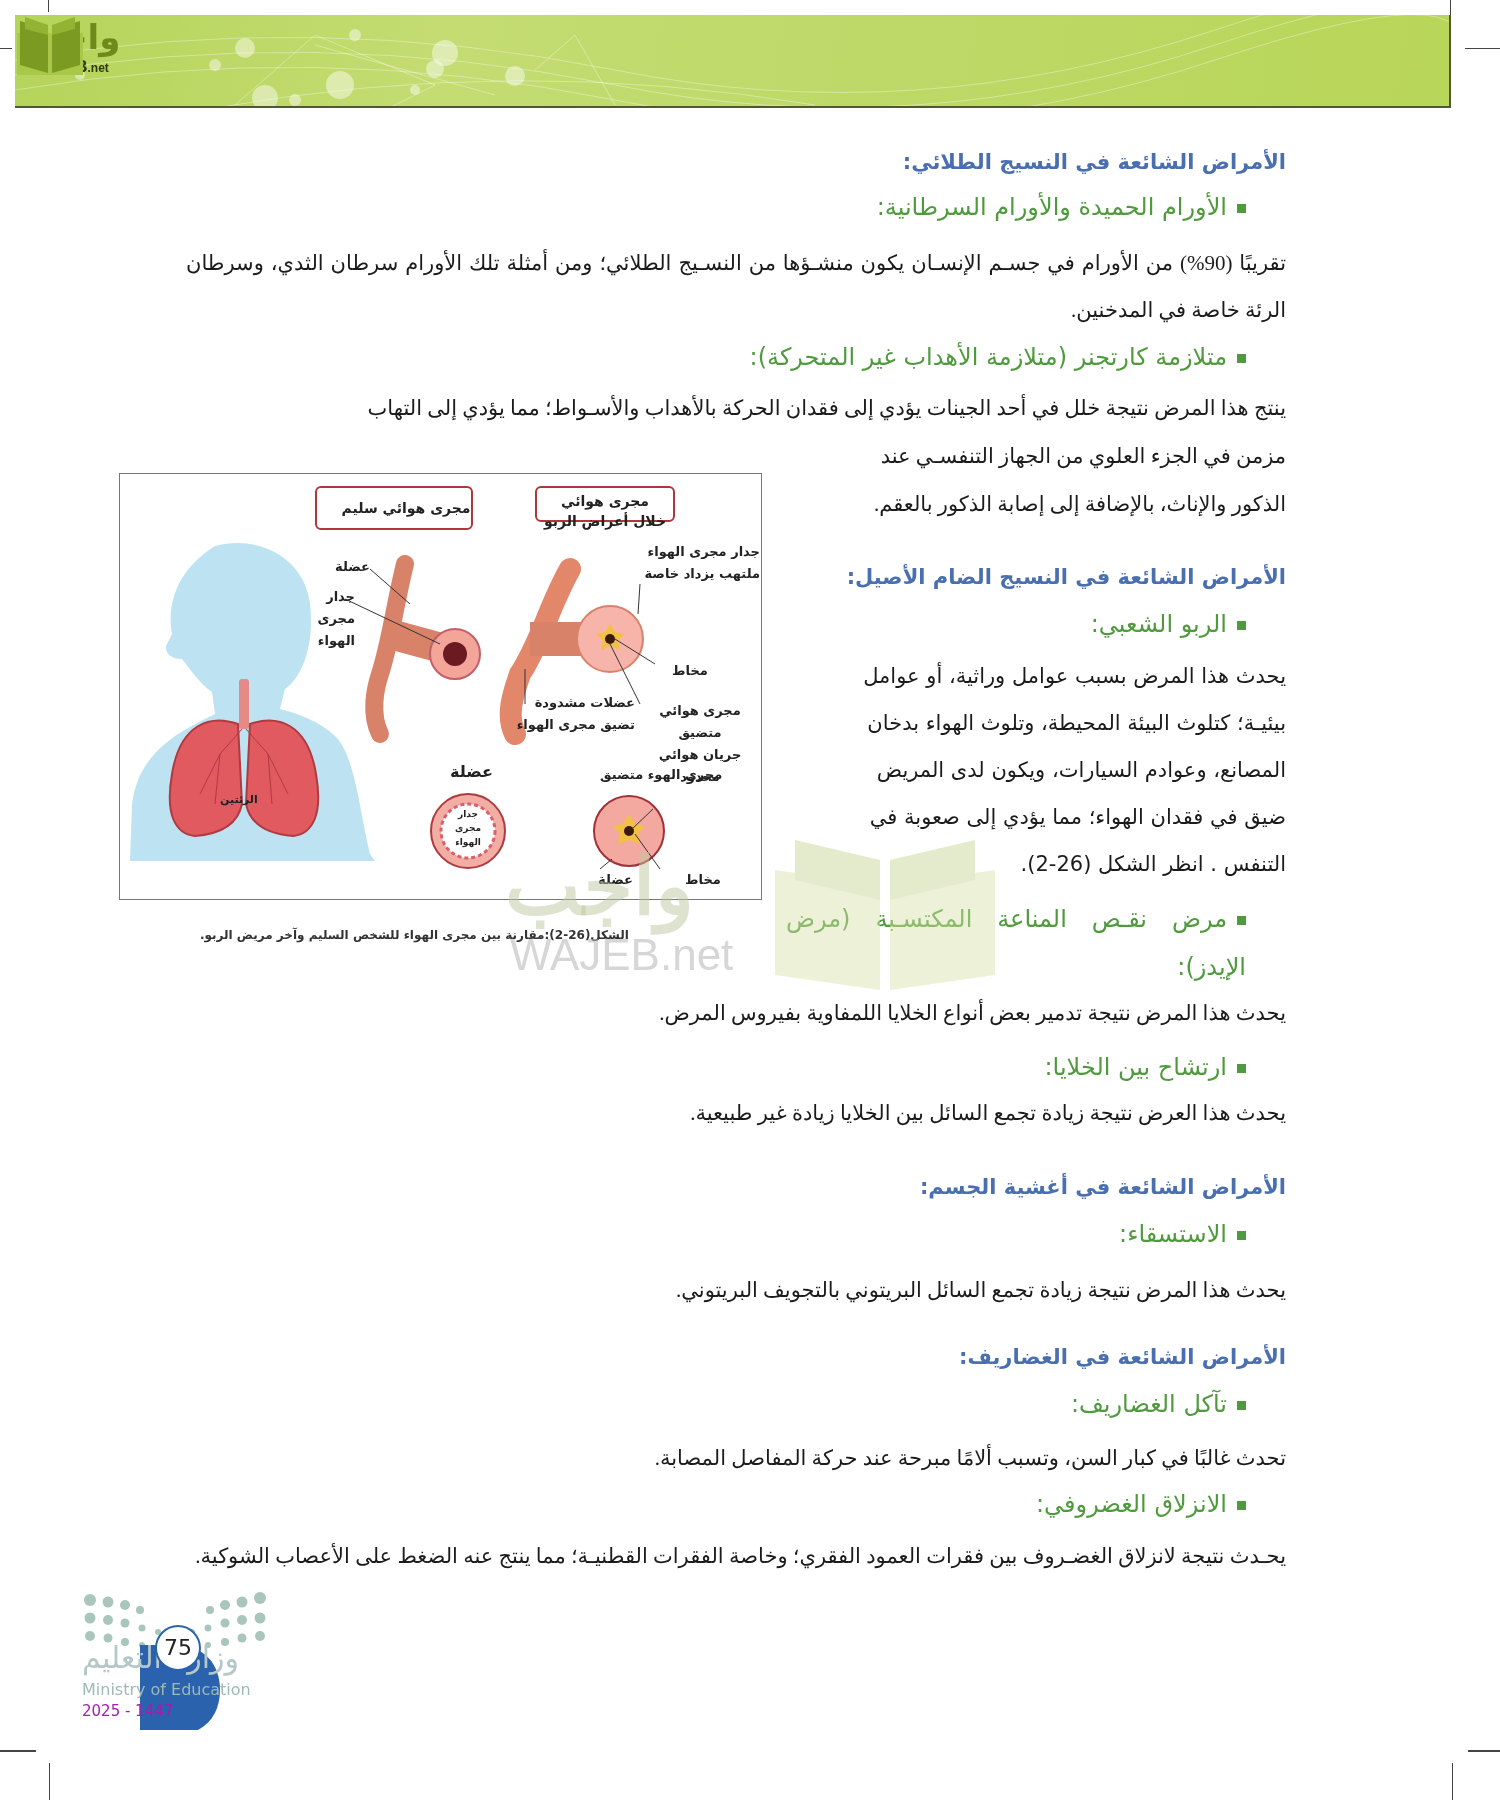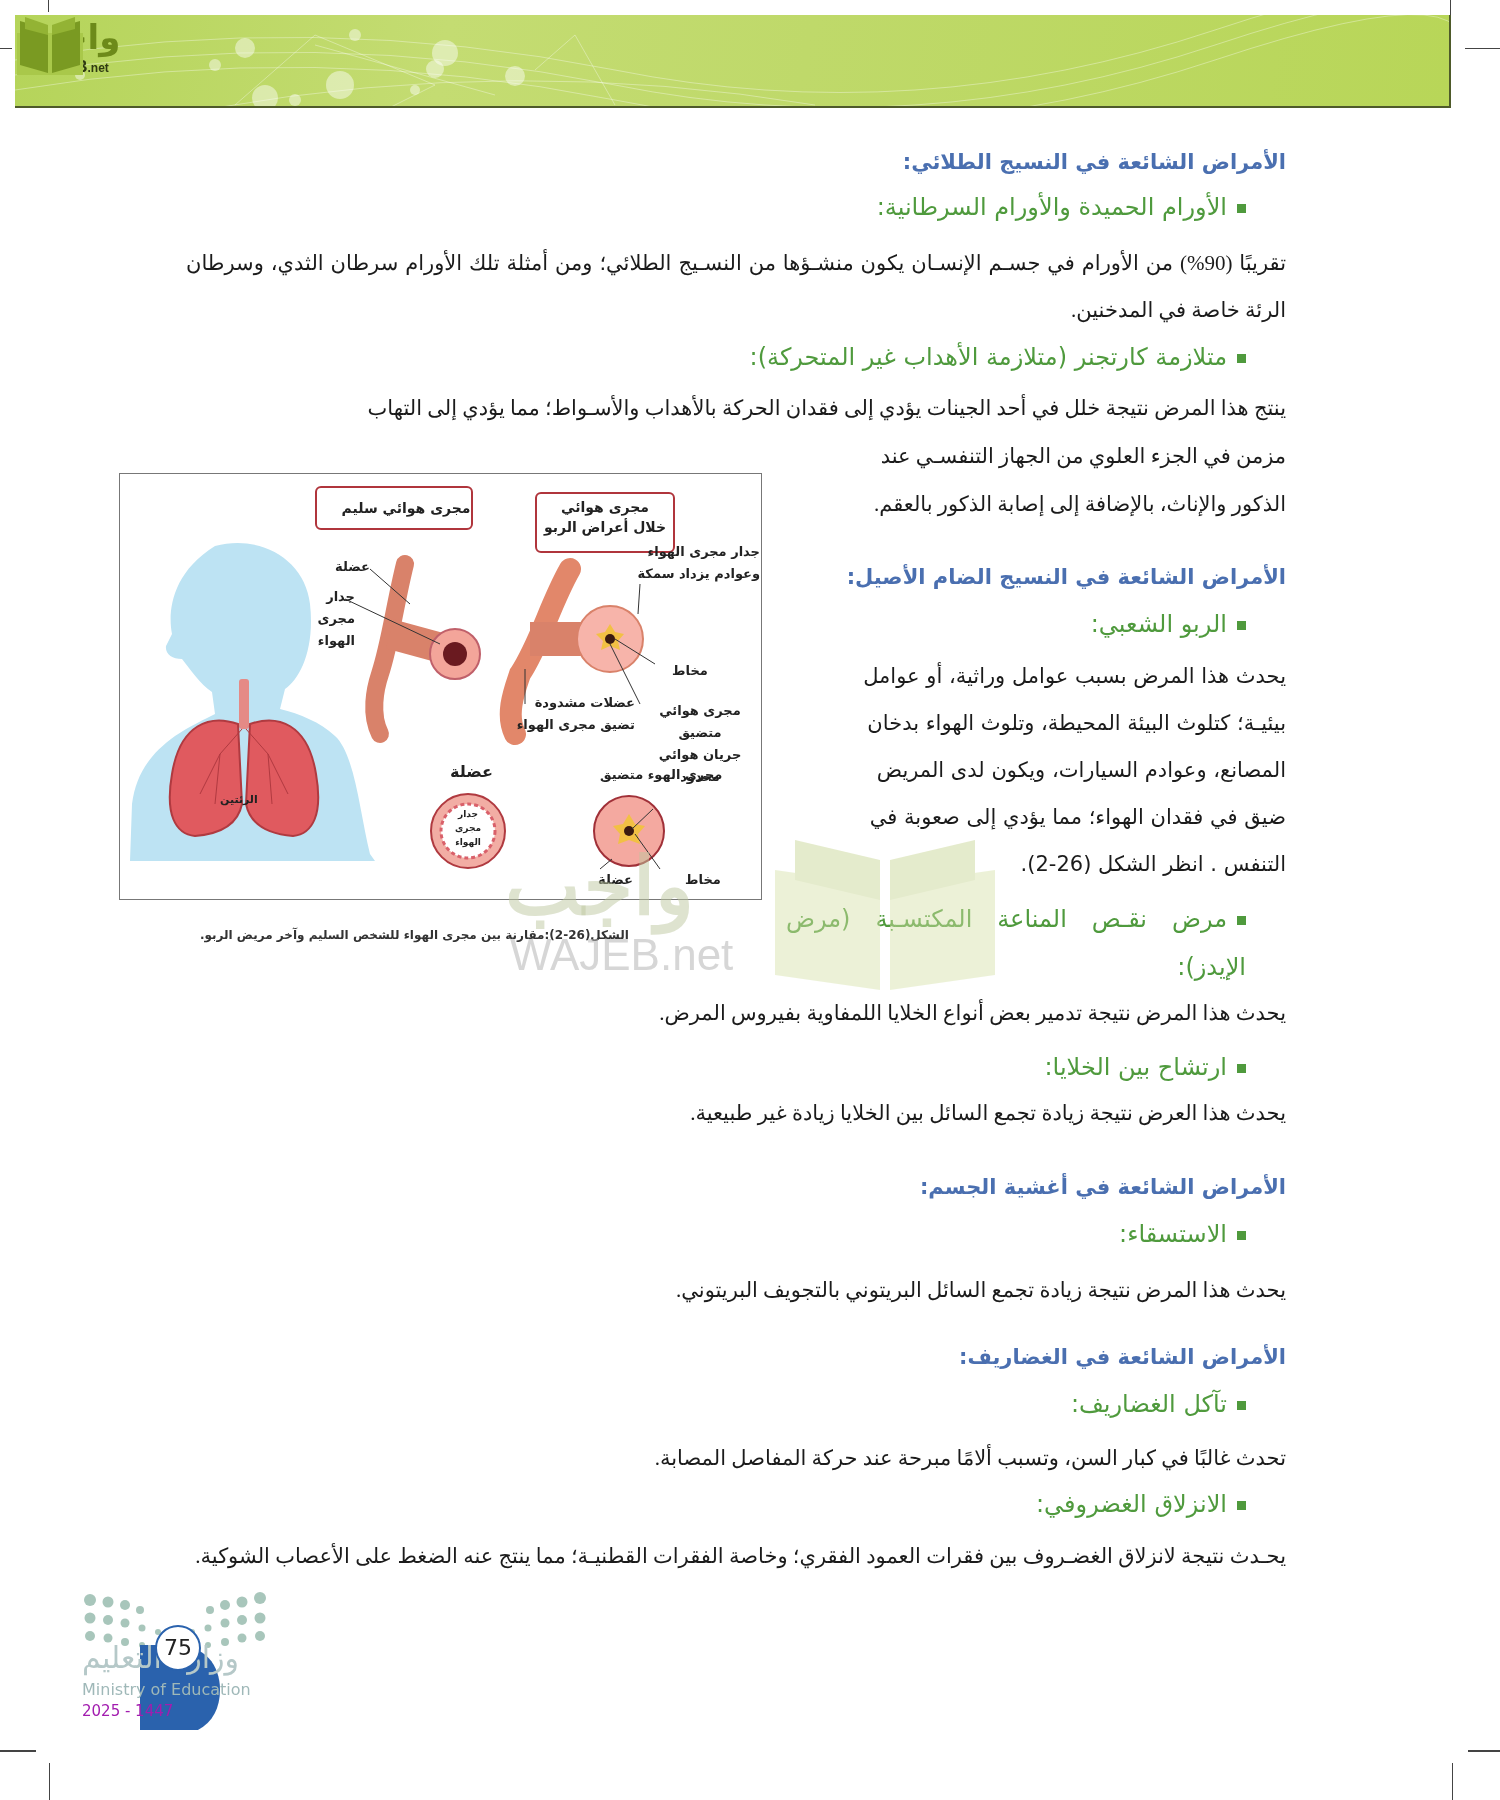--- a/index.html
+++ b/index.html
@@ -177,34 +177,34 @@
       <line x1="535" y1="190" x2="495" y2="165"></line>
       <line x1="520" y1="230" x2="490" y2="170"></line>
       <line x1="405" y1="230" x2="405" y2="195"></line>
       <line x1="540" y1="395" x2="515" y2="360"></line>
       <line x1="480" y1="395" x2="492" y2="385"></line>
       <line x1="533" y1="335" x2="512" y2="355"></line>
     </g>
   </svg>
 
   <div class="fig-box" style="left:195px; top:12px; width:158px; height:44px; line-height:40px;padding-left:24px;">مجرى هوائي سليم</div>
-  <div class="fig-box" style="left:415px; top:18px; width:140px; height:61px; line-height:20px; padding-top:3px;">
+  <div class="fig-box" style="left:415px; top:12px; width:140px; height:36px; line-height:20px; padding-top:3px;">
     <div>مجرى هوائي</div>
     <div>خلال أعراض الربو</div>
   </div>
 
   <div class="fig-label" style="left:215px; top:82px;">عضلة</div>
   <div class="fig-label" style="left:165px; top:112px; text-align:right; width:70px;">
     <div>جدار</div>
     <div>مجرى الهواء</div>
   </div>
   <div class="fig-label" style="left:100px; top:315px; font-size:11px;">الرئتين</div>
   <div class="fig-label" style="left:500px; top:67px; width:140px; text-align:right;">
     <div>جدار مجرى الهواء</div>
-    <div>وعوادم يزداد سمكة</div>
+    <div>ملتهب يزداد خاصة</div>
   </div>
   <div class="fig-label" style="left:552px; top:186px;">مخاط</div>
   <div class="fig-label" style="left:385px; top:218px; width:130px;text-align:right;">
     <div>عضلات مشدودة</div>
     <div>تضيق مجرى الهواء</div>
   </div>
   <div class="fig-label" style="left:520px; top:226px; width:120px;">
     <div>مجرى هوائي متضيق</div>
     <div>جريان هوائي محدود</div>
   </div>

